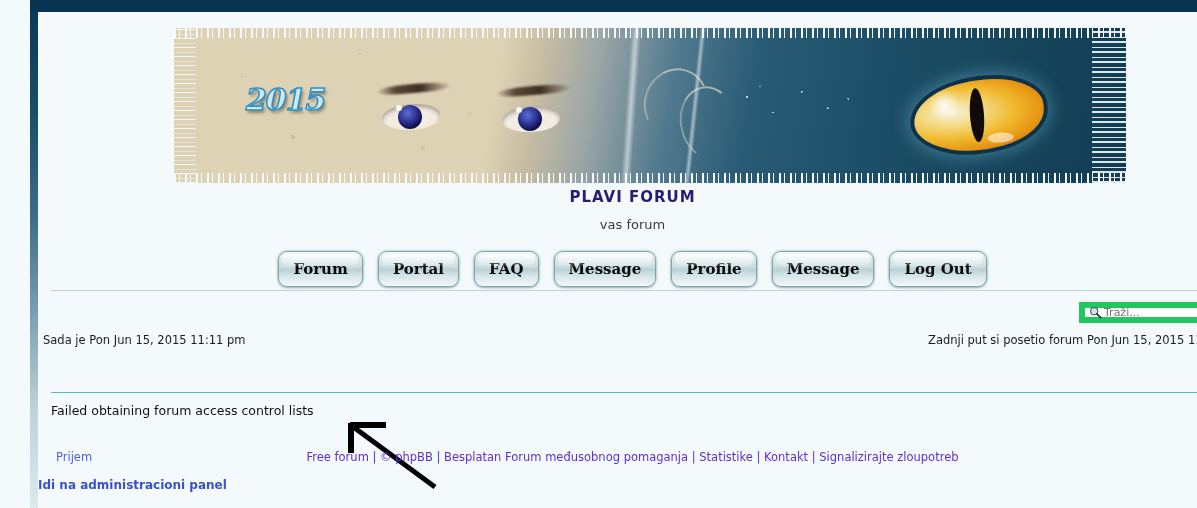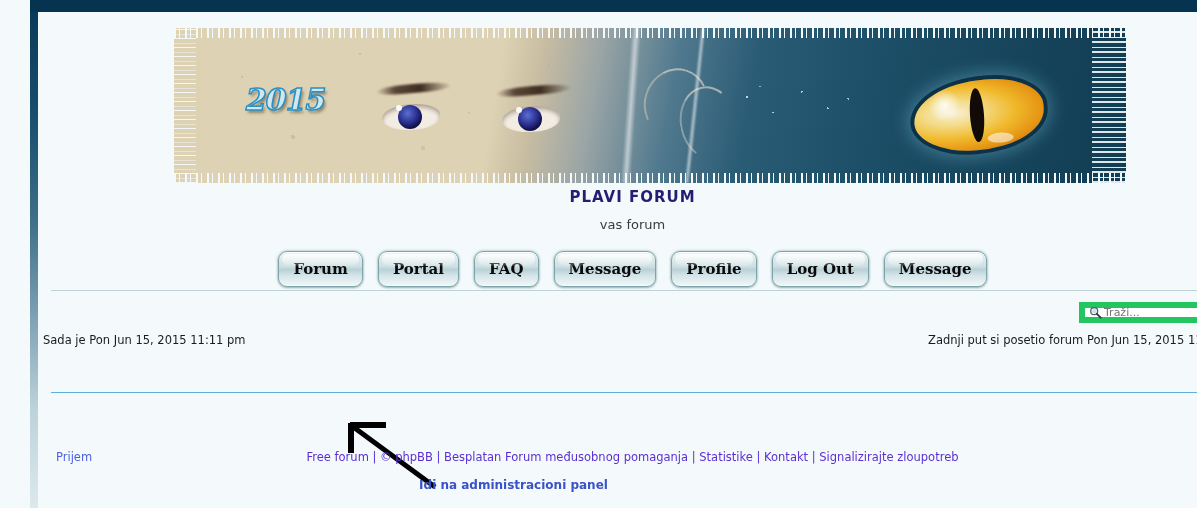--- a/index.html
+++ b/index.html
@@ -386,21 +386,20 @@
     left: 0; top: 438px;
     width: 1189px;
     text-align: center;
     font-size: 11.5px;
     white-space: nowrap;
   }
   .footer-admin {
     position: absolute;
     left: 0; top: 466px;
     width: 951px;
-    text-align: center;
     font-size: 12px;
     font-weight: bold;
   }
   a.lnk {
     color: #4b5fe0;
     text-decoration: none;
   }
   a.lnk-purple {
     color: #5b2fd4;
     text-decoration: none;
@@ -465,42 +464,43 @@
 
     <div class="site-title">PLAVI FORUM</div>
     <div class="site-sub">vas forum</div>
 
     <div class="nav">
       <div class="navbtn">Forum</div>
       <div class="navbtn">Portal</div>
       <div class="navbtn">FAQ</div>
       <div class="navbtn">Message</div>
       <div class="navbtn">Profile</div>
+      <div class="navbtn">Message</div>
       <div class="navbtn">Log Out</div>
-      <div class="navbtn">Message</div>
     </div>
 
     <div class="nav-rule"></div>
 
     <div class="searchbar">
       <div class="search-input-wrap">
         <svg class="search-icon" viewBox="0 0 16 16">
           <circle cx="6.4" cy="6.4" r="4.3" fill="#eef3f8" stroke="#4d5f6e" stroke-width="1.5"></circle>
           <circle cx="6.4" cy="6.4" r="2.6" fill="#bcd3e6" opacity=".65"></circle>
           <line x1="9.6" y1="9.6" x2="14.4" y2="14.4" stroke="#2f3b45" stroke-width="2.3" stroke-linecap="round"></line>
         </svg>
         <input class="search-input" type="text" placeholder="Traži..." style="">
       </div>
       <button class="search-btn">Traži</button>
     </div>
 
     <div class="info-left">Sada je Pon Jun 15, 2015 11:11 pm</div>
     <div class="info-right">Zadnji put si posetio forum Pon Jun 15, 2015 11:34 a</div>
 
     <div class="err-rule"></div>
+    <div class="err-msg">Failed obtaining forum access control lists</div>
 
     <svg class="arrow-svg" viewBox="0 0 110 75">
       <line x1="14" y1="9" x2="97" y2="70" stroke="#000000" stroke-width="5" stroke-linecap="butt"></line>
       <line x1="12" y1="8" x2="48" y2="8" stroke="#000000" stroke-width="6" stroke-linecap="butt"></line>
       <line x1="13" y1="6" x2="13" y2="36" stroke="#000000" stroke-width="6" stroke-linecap="butt"></line>
     </svg>
 
     <div class="footer-left">
       <a class="lnk" href="#">Prijem</a>
     </div>

